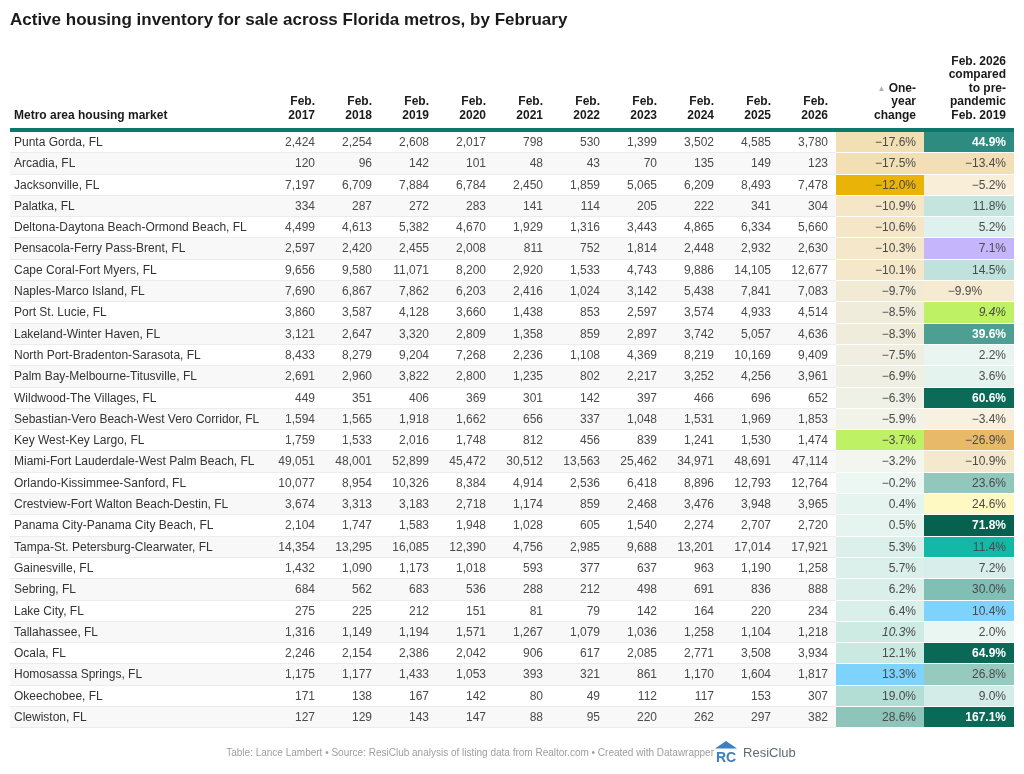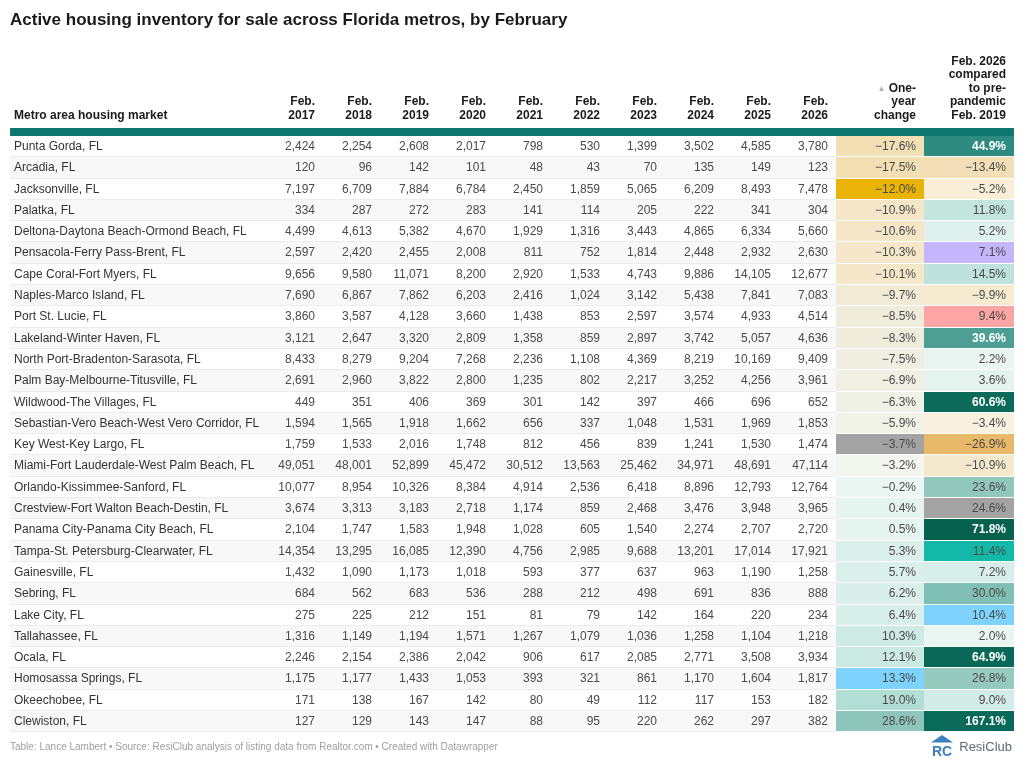--- a/index.html
+++ b/index.html
@@ -5,37 +5,37 @@
   html,body{margin:0;padding:0;}
   body{
     width:1024px;height:774px;position:relative;overflow:hidden;
     background:#ffffff;font-family:"Liberation Sans",sans-serif;
   }
   .page{padding:0 10px;}
   h1.title{font-size:17px;font-weight:bold;color:#1a1a1a;margin:10px 0 0 0;}
   table.dw{border-collapse:collapse;table-layout:fixed;width:1004px;margin-top:2px;}
   thead th{
     vertical-align:bottom;font-size:12px;font-weight:bold;color:#1a1a1a;
-    border-bottom:8px solid #0f766e;padding:0 8px 6px 0;text-align:right;
+    border-bottom:4px solid #0f766e;padding:0 8px 6px 0;text-align:right;
     line-height:13.5px;height:90px;cursor:pointer;
   }
   thead th.metro{text-align:left;padding-left:4px;padding-right:0;}
   .sort{color:#b0b0b0;font-size:8px;vertical-align:1px;}
   tbody td{
     font-size:12px;color:#4a4a4a;text-align:right;
     padding:0 8px 0 0;height:20.3px;line-height:20.3px;
     border-bottom:1px solid #ececec;white-space:nowrap;overflow:hidden;
   }
   tbody tr:nth-child(even){background:#f8f8f8;}
   tbody td.metro{text-align:left;color:#333333;padding-left:4px;padding-right:0;}
   tbody td.shaded{border-bottom:1px solid rgba(255,255,255,0.55);}
   tbody td.white-text{color:#ffffff;font-weight:bold;}
   .footer{
-    position:absolute;left:10px;right:12px;bottom:16px;
-    display:flex;justify-content:space-between;align-items:center;
+    position:absolute;left:10px;right:12px;bottom:10px;
+    display:flex;justify-content:center;align-items:center;
   }
   .credit{font-size:10px;color:#9e9e9e;}
   .logo{display:flex;align-items:center;gap:5px;}
   .logo-text{font-size:13px;color:#5f6a73;}
 </style>
 </head>
 <body>
 
 <div class="page">
   <h1 class="title">Active housing inventory for sale across Florida metros, by February</h1>
@@ -225,36 +225,36 @@
           <td>6,867</td>
           <td>7,862</td>
           <td>6,203</td>
           <td>2,416</td>
           <td>1,024</td>
           <td>3,142</td>
           <td>5,438</td>
           <td>7,841</td>
           <td>7,083</td>
           <td class="change shaded" style="background-color: rgb(241, 234, 212);">−9.7%</td>
-          <td class="compare shaded" style="background-color: rgb(246, 235, 209);">−9.9%</td>
+          <td class="compare shaded" style="background-color: rgb(246, 235, 209); text-align: center;">−9.9%</td>
         </tr>
         <tr>
           <td class="metro">Port St. Lucie, FL</td>
           <td>3,860</td>
           <td>3,587</td>
           <td>4,128</td>
           <td>3,660</td>
           <td>1,438</td>
           <td>853</td>
           <td>2,597</td>
           <td>3,574</td>
           <td>4,933</td>
           <td>4,514</td>
           <td class="change shaded" style="background-color: rgb(240, 236, 219);">−8.5%</td>
-          <td class="compare shaded" style="background-color: #fca5a5;">9.4%</td>
+          <td class="compare shaded" style="background-color: #bef264; font-style: italic;">9.4%</td>
         </tr>
         <tr>
           <td class="metro">Lakeland-Winter Haven, FL</td>
           <td>3,121</td>
           <td>2,647</td>
           <td>3,320</td>
           <td>2,809</td>
           <td>1,358</td>
           <td>859</td>
           <td>2,897</td>
@@ -329,21 +329,21 @@
           <td>1,759</td>
           <td>1,533</td>
           <td>2,016</td>
           <td>1,748</td>
           <td>812</td>
           <td>456</td>
           <td>839</td>
           <td>1,241</td>
           <td>1,530</td>
           <td>1,474</td>
-          <td class="change shaded" style="background-color: #a3a3a3;">−3.7%</td>
+          <td class="change shaded" style="background-color: #bef264;">−3.7%</td>
           <td class="compare shaded" style="background-color: rgb(232, 185, 104); margin-top: 8px;">−26.9%</td>
         </tr>
         <tr>
           <td class="metro">Miami-Fort Lauderdale-West Palm Beach, FL</td>
           <td>49,051</td>
           <td>48,001</td>
           <td>52,899</td>
           <td>45,472</td>
           <td>30,512</td>
           <td>13,563</td>
@@ -375,21 +375,21 @@
           <td>3,313</td>
           <td>3,183</td>
           <td>2,718</td>
           <td>1,174</td>
           <td>859</td>
           <td>2,468</td>
           <td>3,476</td>
           <td>3,948</td>
           <td>3,965</td>
           <td class="change shaded" style="background-color: rgb(230, 244, 240);">0.4%</td>
-          <td class="compare shaded" style="background-color: #a3a3a3; margin-left: 21px;">24.6%</td>
+          <td class="compare shaded" style="background-color: #fef9c3; margin-left: 21px;">24.6%</td>
         </tr>
         <tr>
           <td class="metro">Panama City-Panama City Beach, FL</td>
           <td>2,104</td>
           <td>1,747</td>
           <td>1,583</td>
           <td>1,948</td>
           <td>1,028</td>
           <td>605</td>
           <td>1,540</td>
@@ -464,21 +464,21 @@
           <td>1,316</td>
           <td>1,149</td>
           <td>1,194</td>
           <td>1,571</td>
           <td>1,267</td>
           <td>1,079</td>
           <td>1,036</td>
           <td>1,258</td>
           <td>1,104</td>
           <td>1,218</td>
-          <td class="change shaded" style="background-color: rgb(205, 234, 227);">10.3%</td>
+          <td class="change shaded" style="background-color: rgb(205, 234, 227); font-style: italic;">10.3%</td>
           <td class="compare shaded" style="background-color: rgb(234, 246, 242);">2.0%</td>
         </tr>
         <tr>
           <td class="metro">Ocala, FL</td>
           <td>2,246</td>
           <td>2,154</td>
           <td>2,386</td>
           <td>2,042</td>
           <td>906</td>
           <td>617</td>
@@ -508,21 +508,21 @@
           <td class="metro">Okeechobee, FL</td>
           <td>171</td>
           <td>138</td>
           <td>167</td>
           <td>142</td>
           <td>80</td>
           <td>49</td>
           <td>112</td>
           <td>117</td>
           <td>153</td>
-          <td>182</td>
+          <td>307</td>
           <td class="change shaded" style="background-color: rgb(179, 222, 213);">19.0%</td>
           <td class="compare shaded" style="background-color: rgb(211, 236, 231);">9.0%</td>
         </tr>
         <tr>
           <td class="metro">Clewiston, FL</td>
           <td>127</td>
           <td>129</td>
           <td>143</td>
           <td>147</td>
           <td>88</td>

